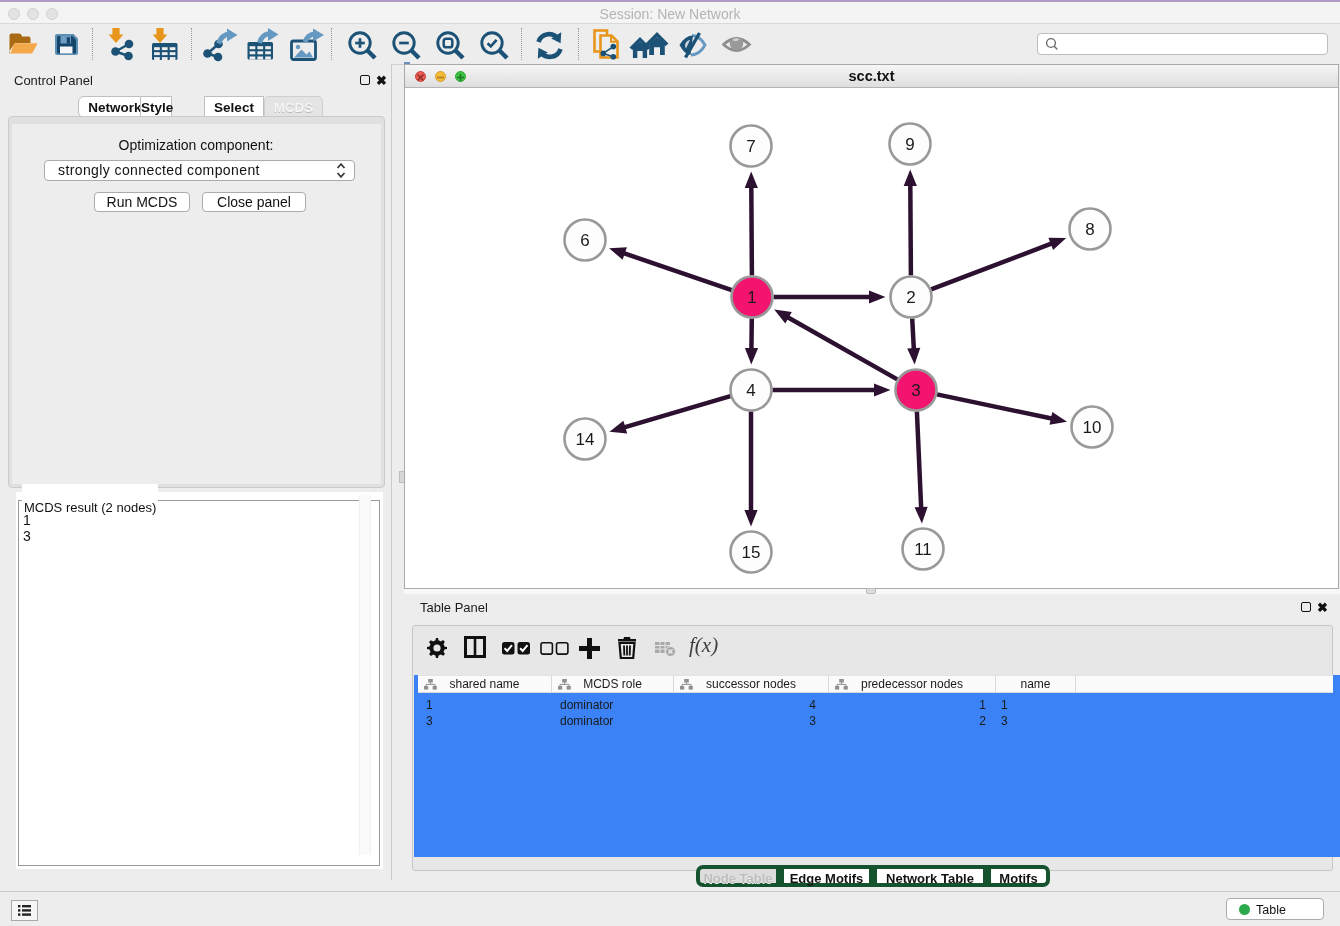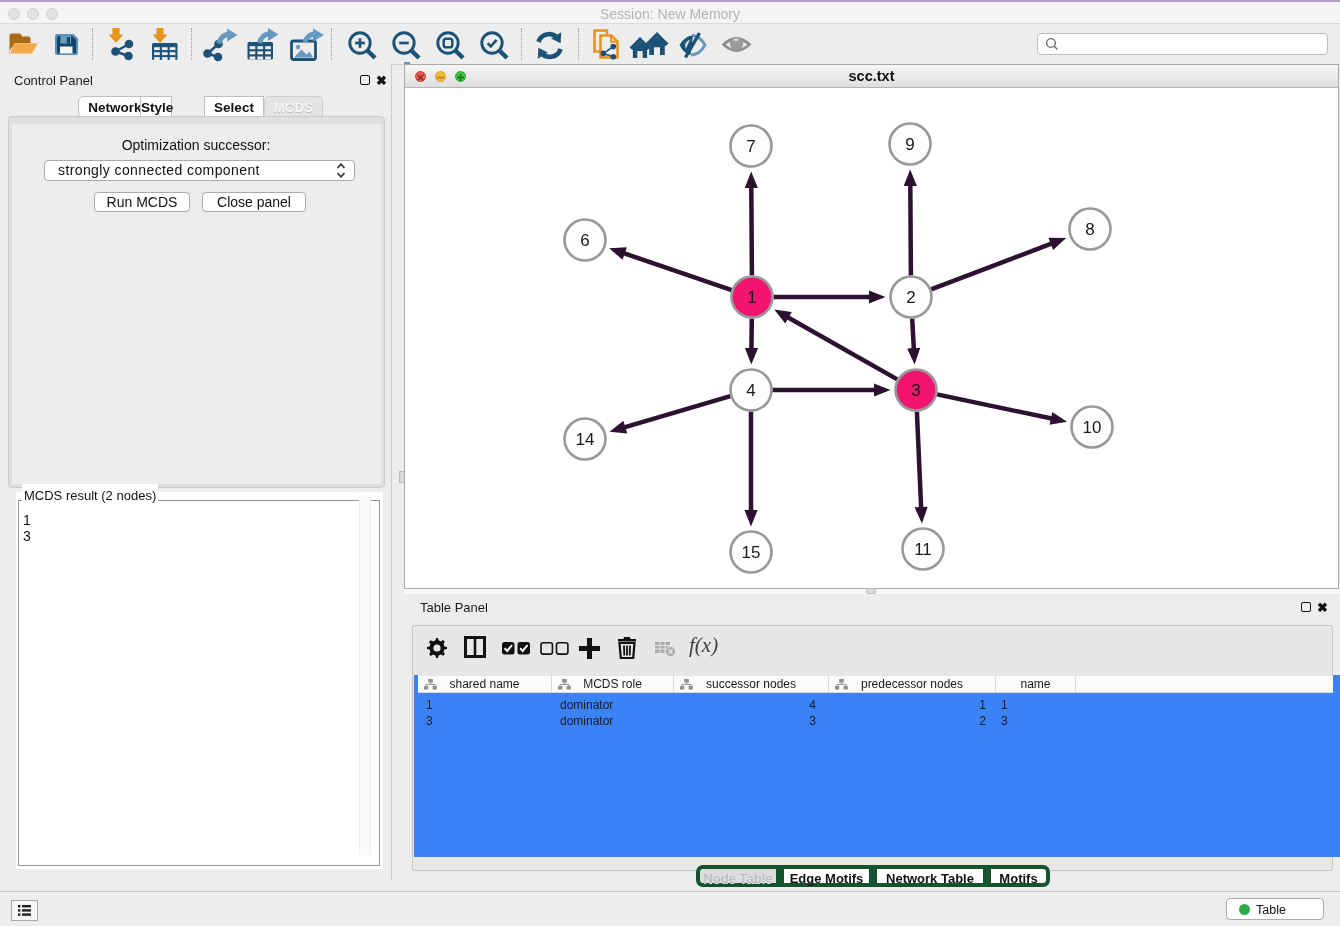--- a/index.html
+++ b/index.html
@@ -32,21 +32,21 @@
   #optlabel{position:absolute;left:0;top:73px;width:392px;text-align:center;font-size:14px;font-weight:500;color:#111;}
   #combo{position:absolute;left:44px;top:96px;width:311px;height:21px;background:#fff;
       border:1px solid #ababab;border-radius:4px;box-sizing:border-box;font-size:14px;font-weight:500;
       color:#111;line-height:19px;padding-left:13px;letter-spacing:0.4px;}
   .btn{position:absolute;top:128px;height:20px;background:#fff;border:1px solid #ababab;
       border-radius:4px;box-sizing:border-box;text-align:center;font-size:14px;font-weight:500;
       color:#111;line-height:18px;}
   #mcdsbox{position:absolute;left:16px;top:428px;width:367px;height:377px;background:#fff;}
   #fieldset{position:absolute;left:2px;top:8px;width:362px;height:366px;
       border:1px solid #9a9a9a;box-sizing:border-box;}
-  #fslegend{position:absolute;left:6px;top:-8px;background:#fff;padding:4px 2px;font-size:13px;color:#111;}
+  #fslegend{position:absolute;left:6px;top:-8px;background:#fff;padding:16px 2px;font-size:13px;color:#111;}
   #mcdsscroll{position:absolute;right:12px;top:3px;width:10px;height:360px;background:#fafafa;border-left:1px solid #f0f0f0;border-right:1px solid #f0f0f0;}
   
   #netwin{left:404px;top:64px;width:935px;height:525px;background:#fff;border:1px solid #a9a9a9;box-sizing:border-box;}
   #nettitle{position:absolute;left:0;top:0;width:100%;height:23px;
       background:linear-gradient(#f6f6f6,#dedede);border-bottom:1px solid #b4b4b4;box-sizing:border-box;}
   #nettext{position:absolute;top:3px;left:0;width:100%;text-align:center;font-size:14.5px;font-weight:600;color:#111;}
   .light{position:absolute;top:6px;width:11px;height:11px;border-radius:50%;box-sizing:border-box;}
   #netbottom{position:absolute;left:404px;top:589px;width:936px;height:5px;background:#f8f8f8;}
   
   #tpanel{left:404px;top:594px;width:936px;height:299px;background:#ededed;}
@@ -69,21 +69,21 @@
       border:1px solid #ababab;border-radius:4px;box-sizing:border-box;font-size:12px;color:#111;
       text-align:center;line-height:20px;}
 </style>
 </head>
 <body>
 <div class="abs" id="purpletop"></div>
 <div class="abs" id="titlebar">
   <div class="tl" style="left:8px;"></div>
   <div class="tl" style="left:27px;"></div>
   <div class="tl" style="left:46px;"></div>
-  <div id="wintitle">Session: New Memory</div>
+  <div id="wintitle">Session: New Network</div>
 </div>
 <div class="abs" id="toolbar">
   <svg class="tbi" style="left:6px;top:8px" width="34" height="24" viewBox="0 0 34 24">
       <path d="M3.5 19 L3.5 3.5 Q3.5 1.5 5.5 1.5 L13 1.5 Q15 1.5 15.5 3 L16 4.5 L22.5 4.5 Q24.5 4.5 24.5 6.5 L24.5 11 L9 11 L3.5 19 Z" fill="#a96a13"></path>
 <path d="M3.5 19 L3.5 21.5 L4.5 21.5 Z" fill="#a96a13"></path>
 <path d="M9 11.2 L30.2 11.2 Q31.5 11.2 31 12.4 L26.7 20.6 Q26.2 21.6 25 21.6 L5.5 21.6 Q4.2 21.6 4.7 20.4 L8 12 Q8.3 11.2 9 11.2 Z" fill="#f4a84a"></path>
     </svg>
   <svg class="tbi" style="left:54px;top:9px" width="25" height="23" viewBox="0 0 25 23">
       <path d="M1 3 Q1 1 3 1 L19.5 1 L24 5.5 L24 20 Q24 22 22 22 L3 22 Q1 22 1 20 Z" fill="#5c8fb4"></path>
 <path d="M3 4.5 Q3 3 4.5 3 L18.3 3 L22 6.7 L22 19 Q22 20.5 20.5 20.5 L4.5 20.5 Q3 20.5 3 19 Z" fill="#14466b"></path>
@@ -225,21 +225,21 @@
   <div id="cpTitle">Control Panel</div>
   <div class="winbtn-sq" style="left:360px;top:11px;"></div>
   <div class="winbtn-x" style="left:376px;top:12px;">✖</div>
   <div class="tab" style="left:78px;width:74px;border-radius:6px 0 0 6px;">Network</div>
   <div class="tab" style="left:140px;width:32px;">Style</div>
   <div class="tab" style="left:204px;width:60px;">Select</div>
   <div class="tab tabsel" style="left:264px;width:59px;height:23px;">MCDS</div>
   <style>.tab{top:32px;}</style>
   <div id="cpOuter"></div>
   <div id="cpInner"></div>
-  <div id="optlabel">Optimization successor:</div>
+  <div id="optlabel">Optimization component:</div>
   <div id="combo">strongly connected component
     <svg width="10" height="15" style="position:absolute;right:8px;top:2px" viewBox="0 0 10 15">
       <path d="M1.5 5 L5 1.2 L8.5 5" fill="none" stroke="#3a3a3a" stroke-width="1.8"></path>
       <path d="M1.5 10 L5 13.8 L8.5 10" fill="none" stroke="#3a3a3a" stroke-width="1.8"></path>
     </svg>
   </div>
   <div class="btn" style="left:94px;width:96px;">Run MCDS</div>
   <div class="btn" style="left:202px;width:104px;">Close panel</div>
   <div id="mcdsbox">
     <div id="fieldset"></div>

